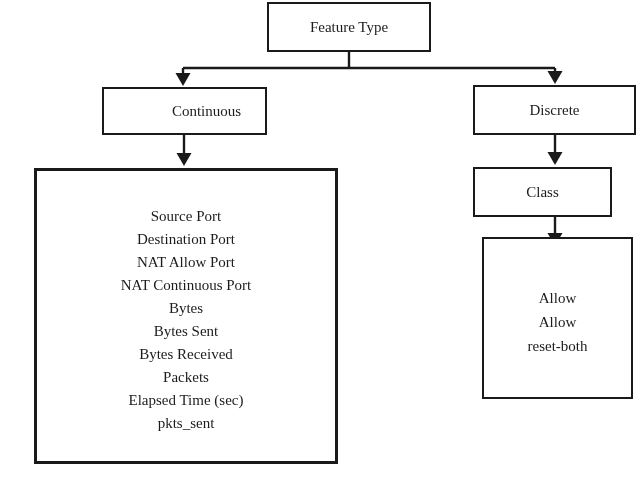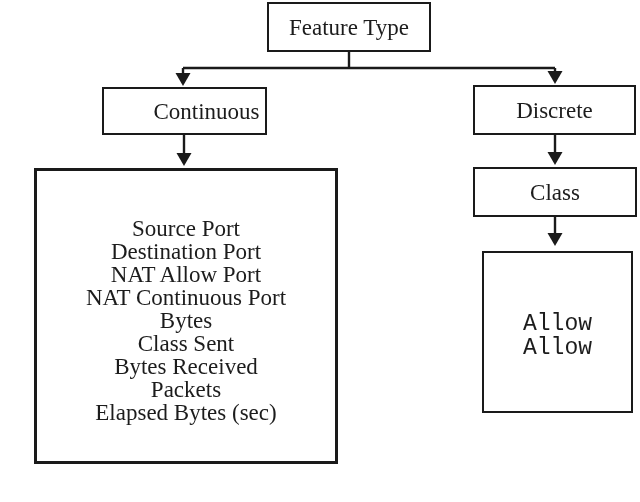--- a/index.html
+++ b/index.html
@@ -11,30 +11,30 @@
     font-family:"Liberation Serif","DejaVu Serif",serif; color:var(--text);
     overflow:hidden;
   }
   .edges{position:absolute; left:0; top:0; width:640px; height:502px; pointer-events:none;}
   .edge{stroke:var(--line); stroke-width:2.4; fill:none;}
   .head{fill:var(--line); stroke:none;}
   .node{
     position:absolute; box-sizing:border-box; background:var(--fill);
     border:2px solid var(--border);
     display:flex; align-items:center; justify-content:center;
-    text-align:center; font-size:23px; line-height:23px;
+    text-align:center; font-size:15px; line-height:23px;
   }
   .node-feature-type{left:267px; top:2px;  width:164px; height:50px;}
   .node-continuous  {left:102px; top:87px; width:165px; height:48px;padding-left:44px;}
   .node-discrete    {left:473px; top:85px; width:163px; height:50px;text-align:center;}
-  .node-class       {left:473px; top:167px;width:164px; height:50px;}
+  .node-class       {left:473px; top:167px;width:139px; height:50px;}
   .node-continuous-features{
     left:34px; top:168px; width:304px; height:296px; border-width:3px;
   }
-  .node-class-values{left:482px; top:251px; width:151px; height:162px;font-family:Liberation Mono, monospace;}
+  .node-class-values{left:482px; top:237px; width:151px; height:162px;}
   .list{display:block;margin-top:8px;}
   .list div{white-space:nowrap;}
   .list-classes div{line-height:24px;}
 </style>
 </head>
 <body>
 
 <div class="canvas">
 
   <svg class="edges" viewBox="0 0 640 502" aria-hidden="true">
@@ -68,27 +68,29 @@
     <span>Class</span>
   </div>
 
   <div class="node node-continuous-features">
     <div class="list">
       <div>Source Port</div>
       <div>Destination Port</div>
       <div>NAT Allow Port</div>
       <div>NAT Continuous Port</div>
       <div>Bytes</div>
-      <div>Class Sent</div>
+      <div>Bytes Sent</div>
       <div>Bytes Received</div>
       <div>Packets</div>
-      <div>Elapsed Bytes (sec)</div>
+      <div>Elapsed Time (sec)</div>
+      <div>pkts_sent</div>
     </div>
   </div>
 
   <div class="node node-class-values">
     <div class="list list-classes">
       <div>Allow</div>
       <div>Allow</div>
+      <div>reset-both</div>
     </div>
   </div>
 
 </div>
 
 </body></html>

